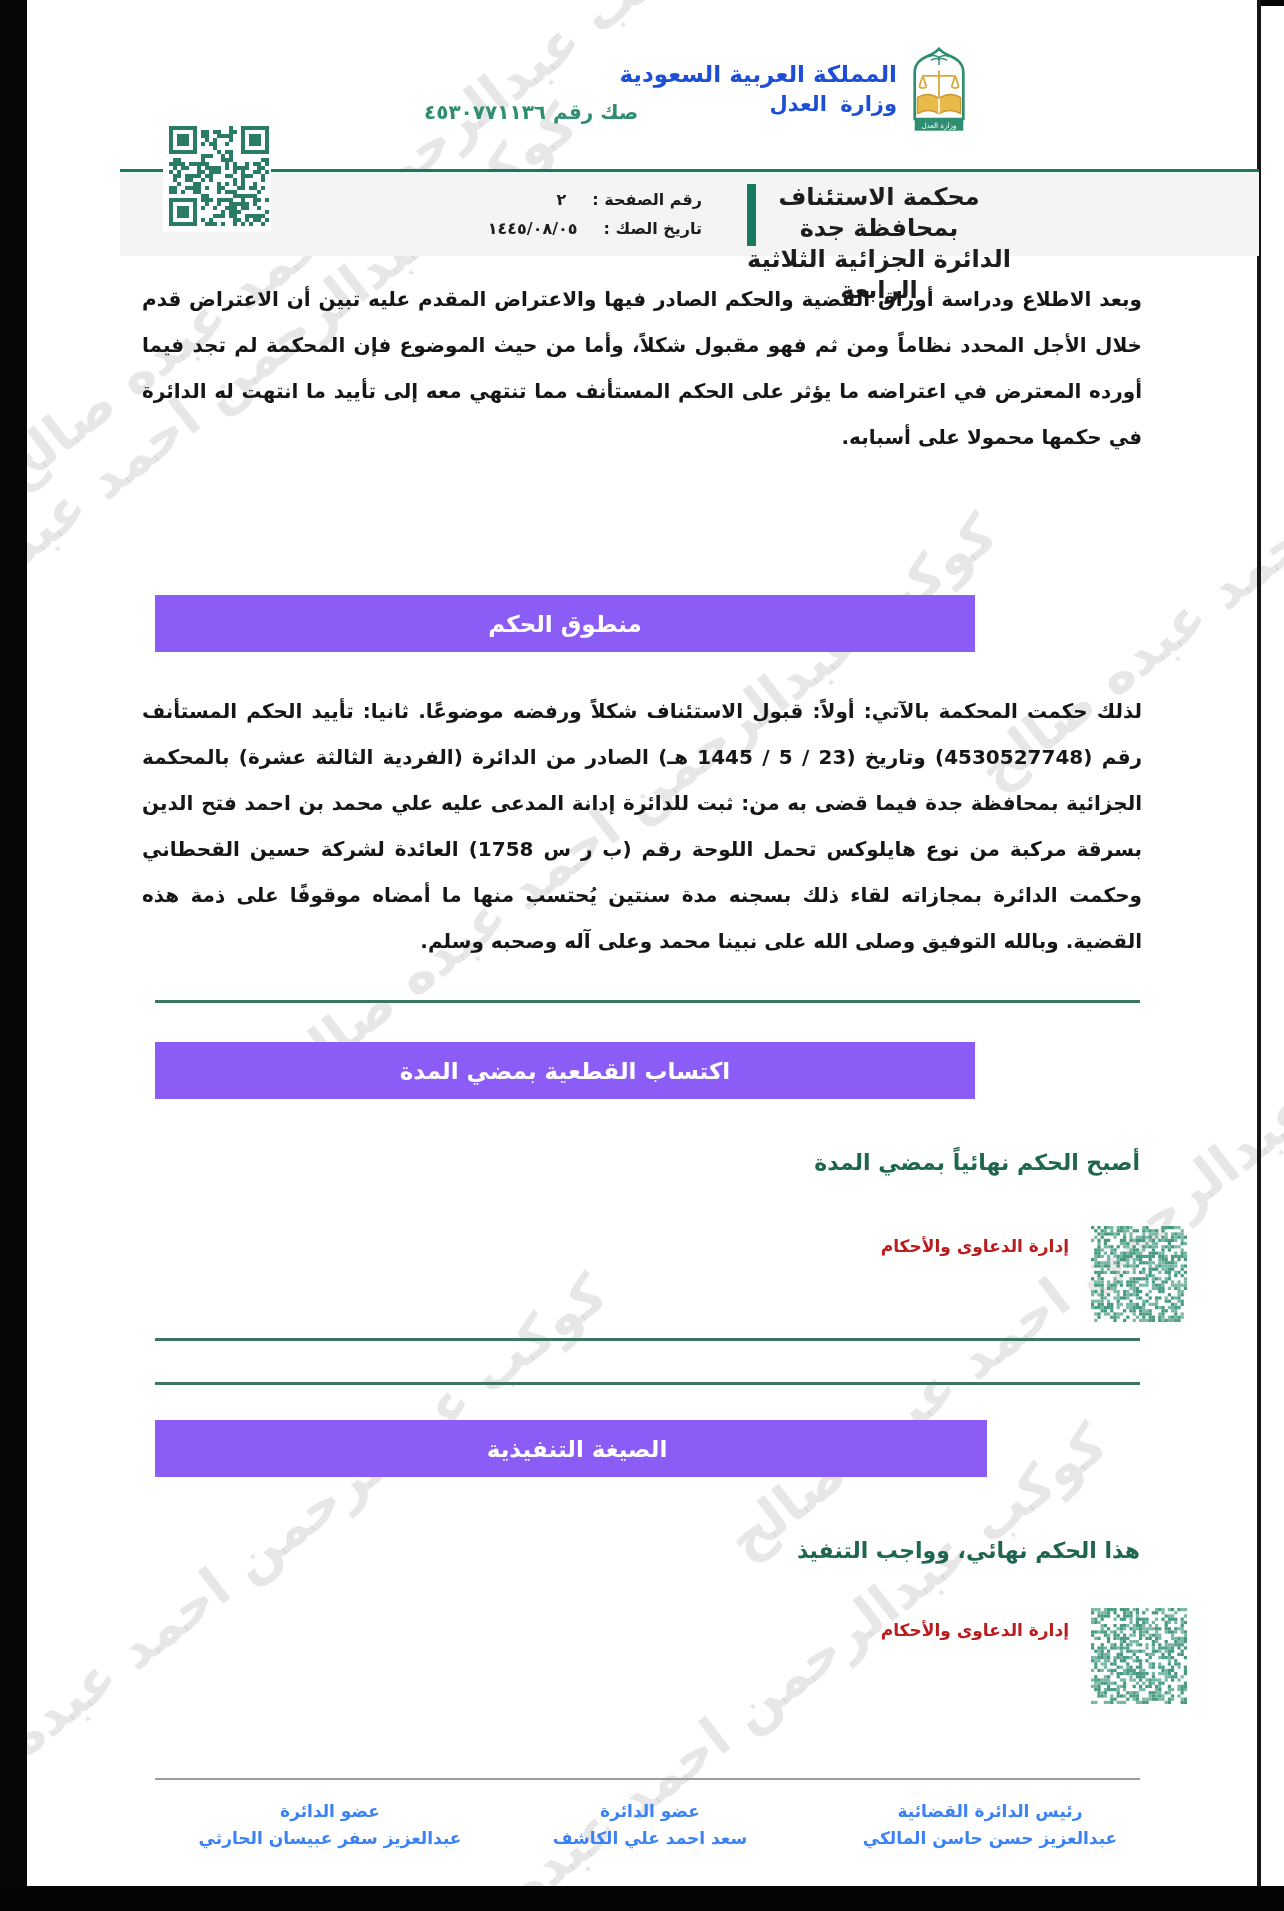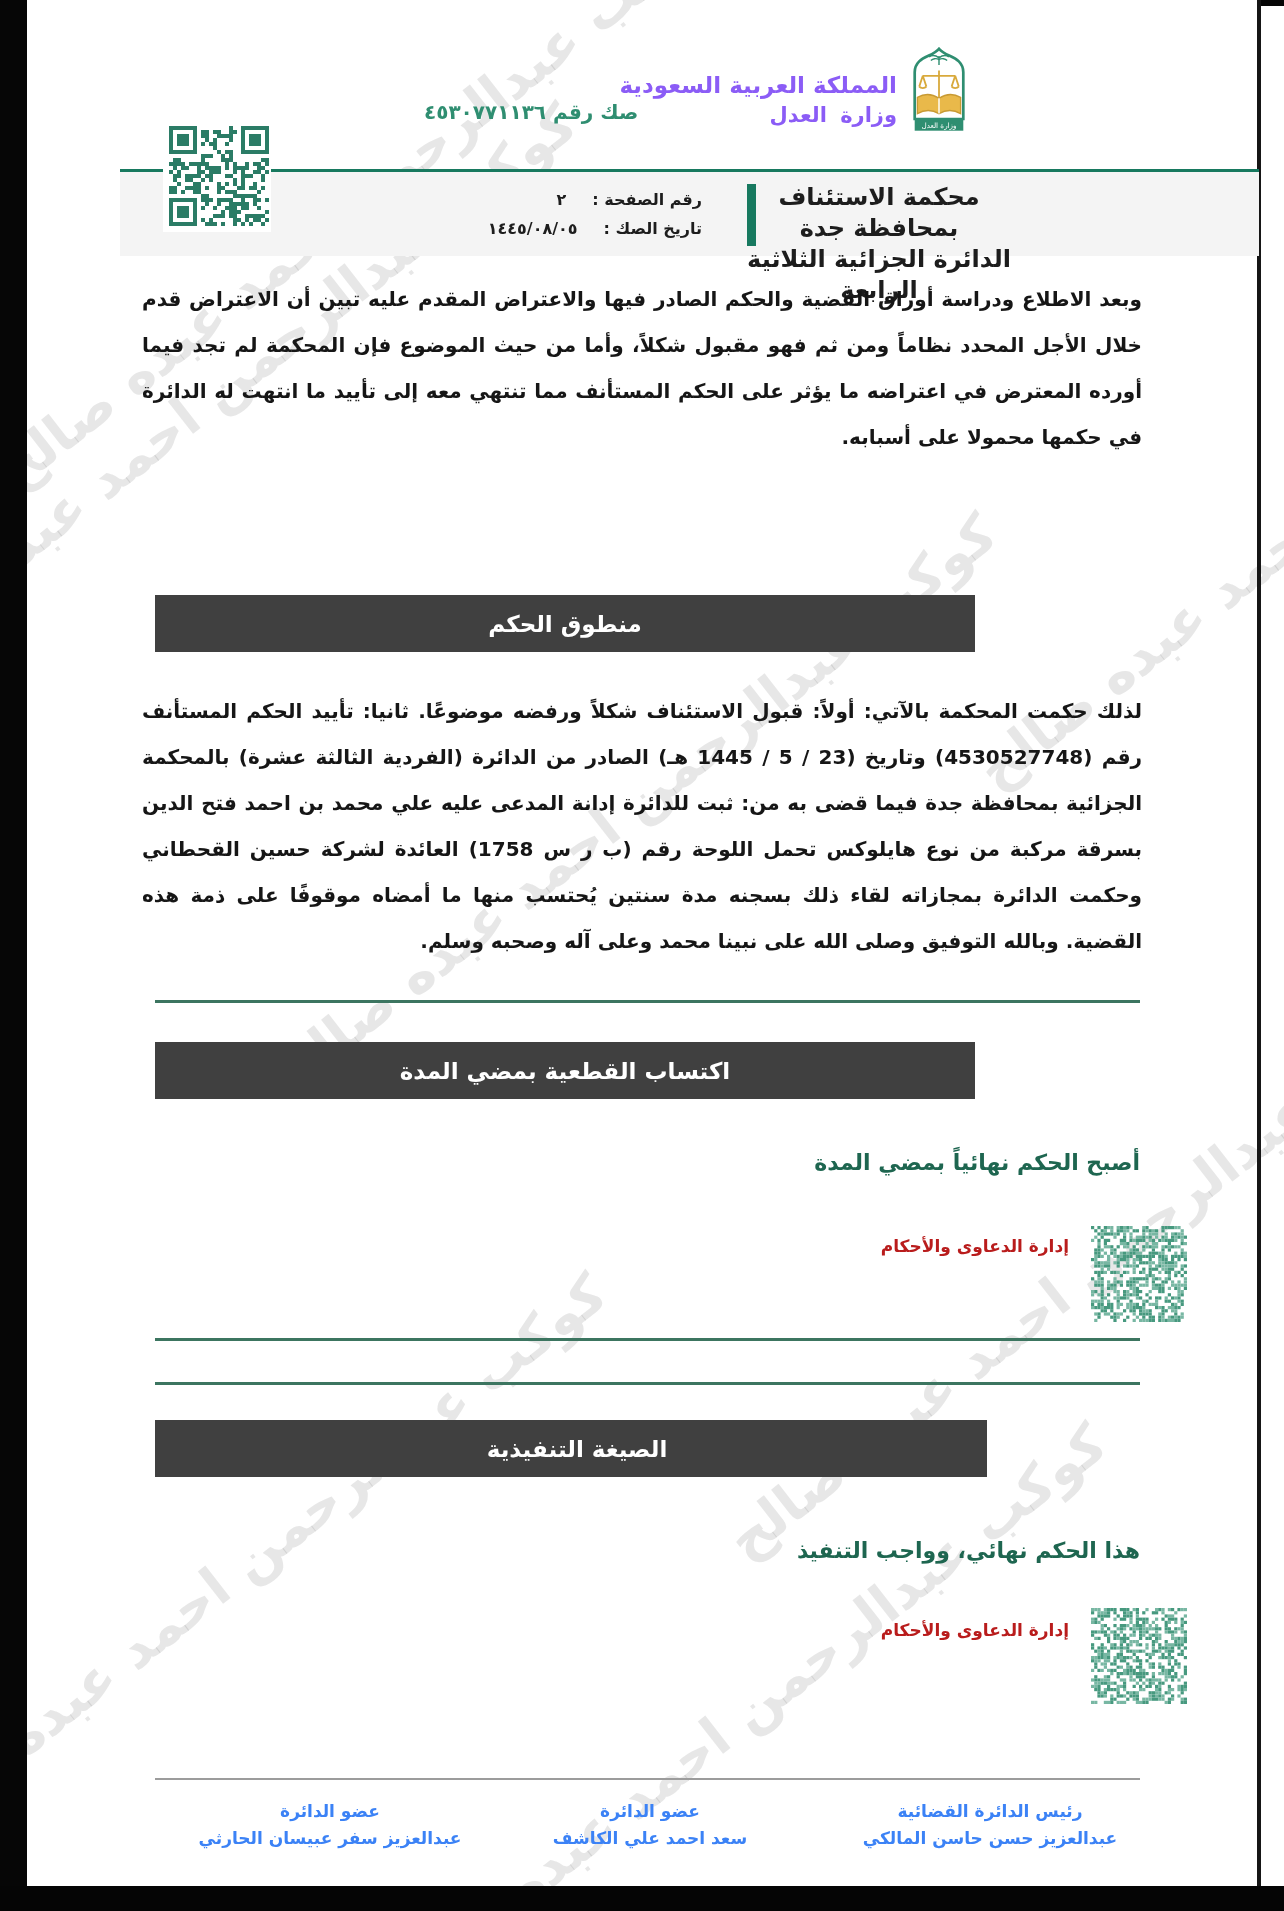--- a/index.html
+++ b/index.html
@@ -9,41 +9,41 @@
   .edge-left{position:absolute;left:0;top:0;width:27px;height:100%;background:#060606;}
   .edge-right{position:absolute;left:1257px;top:0;width:4px;height:100%;background:#161616;}
   .corner-tr{position:absolute;left:1261px;top:0;width:23px;height:6px;background:#060606;}
   .edge-bottom{position:absolute;left:0;bottom:0;width:100%;height:25px;background:#050505;z-index:9;}
   
   .wm-layer{position:absolute;inset:0;overflow:hidden;pointer-events:none;z-index:0;}
   .wm{position:absolute;white-space:nowrap;transform:rotate(-38deg);font-size:54px;font-weight:700;
       color:rgba(105,105,105,0.16);letter-spacing:1px;direction:rtl;}
   
   .emblem{position:absolute;left:903px;top:46px;width:72px;height:92px;}
-  .ministry-block{position:absolute;right:387px;top:70px;text-align:right;color:#8b5cf6;z-index:2;}
+  .ministry-block{position:absolute;right:387px;top:59px;text-align:right;color:#1d4ed8;z-index:2;}
   .ministry-block .l1{font-size:23px;font-weight:700;line-height:30px;}
   .ministry-block .l2{font-size:21px;font-weight:700;line-height:30px;word-spacing:6px;}
   .deed-number{position:absolute;left:424px;top:100px;font-size:20px;font-weight:700;color:#2f8e71;
                direction:rtl;z-index:2;}
   .qr-top{position:absolute;left:163px;top:124px;width:104px;height:104px;background:#fff;padding:2px;z-index:3;}
   .top-rule{position:absolute;left:120px;top:169px;width:1139px;height:3px;background:#17795f;z-index:1;}
   .band{position:absolute;left:120px;top:172px;width:1139px;height:84px;background:#f4f4f4;z-index:1;}
   .band .court{position:absolute;right:240px;top:10px;width:280px;text-align:center;
                font-size:24px;font-weight:700;color:#1d1d1d;line-height:31px;}
   .band .vbar{position:absolute;right:503px;top:12px;width:9px;height:62px;background:#17795f;}
   .band .meta{position:absolute;right:557px;top:13px;font-size:16px;font-weight:700;color:#1d1d1d;}
   .band .meta .row{display:flex;direction:rtl;line-height:29px;}
   .band .meta .lbl{min-width:92px;text-align:right;}
   .band .meta .val{margin-right:26px;}
   
   .para{position:absolute;left:142px;width:1000px;direction:rtl;text-align:justify;
         font-size:20px;font-weight:700;color:#161616;line-height:46px;z-index:2;}
   .para1{top:276px;}
   .para2{top:688px;}
-  .banner{position:absolute;left:155px;width:820px;height:57px;background:#404040;color:#fff;
+  .banner{position:absolute;left:155px;width:820px;height:57px;background:#8b5cf6;color:#fff;
           font-size:23px;font-weight:700;display:flex;align-items:center;justify-content:center;z-index:2;}
   .banner1{top:595px;} .banner2{top:1042px;} .banner3{top:1420px;padding-left:12px;}
   .sep{position:absolute;left:155px;width:985px;height:3px;background:#3c7560;z-index:2;}
   .sep1{top:1000px;} .sep2{top:1338px;} .sep3{top:1382px;}
   .sep-light{position:absolute;left:155px;width:985px;height:2px;background:#9c9c9c;top:1778px;z-index:2;}
   .statement{position:absolute;right:144px;direction:rtl;font-size:22px;font-weight:700;color:#1e6650;z-index:2;}
   .st1{top:1150px;} .st2{top:1538px;}
   .stamp-label{position:absolute;right:215px;font-size:17px;font-weight:700;color:#b91c1c;direction:rtl;z-index:2;}
   .sl1{top:1236px;} .sl2{top:1620px;}
   .stamp-qr{position:absolute;right:97px;width:96px;height:96px;z-index:2;}

